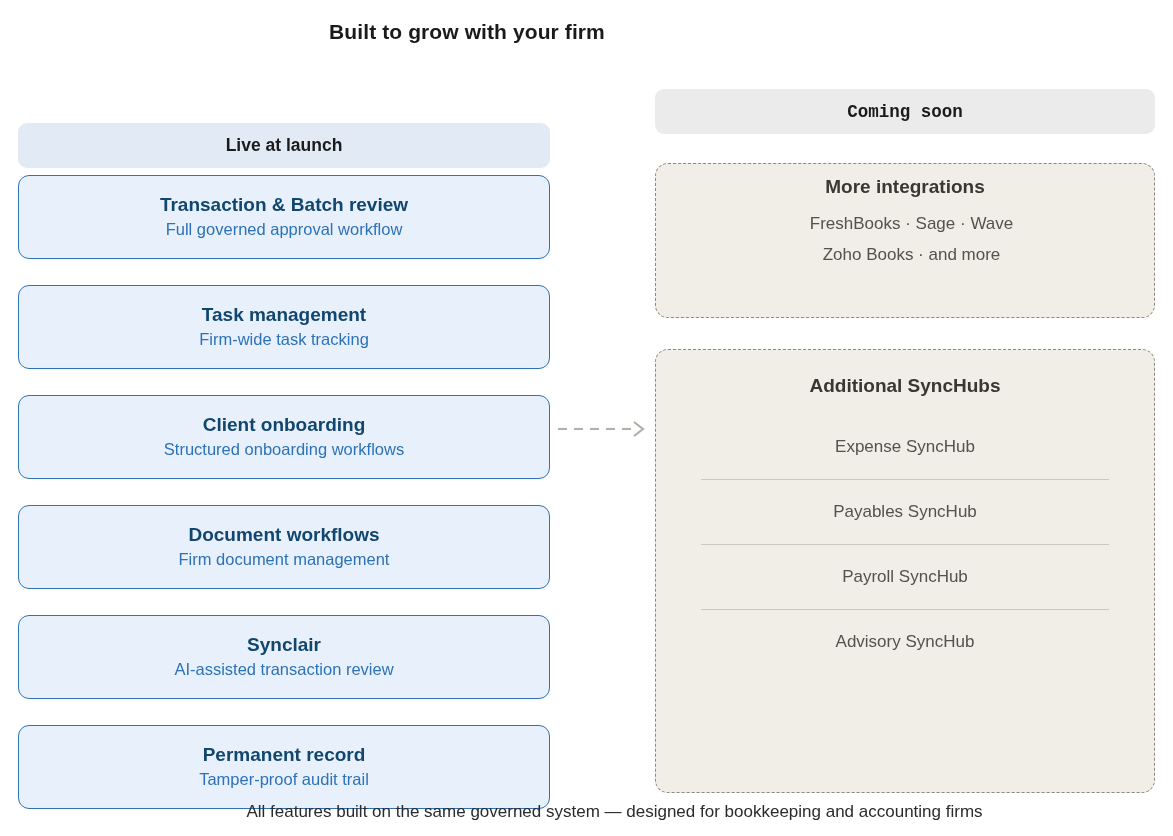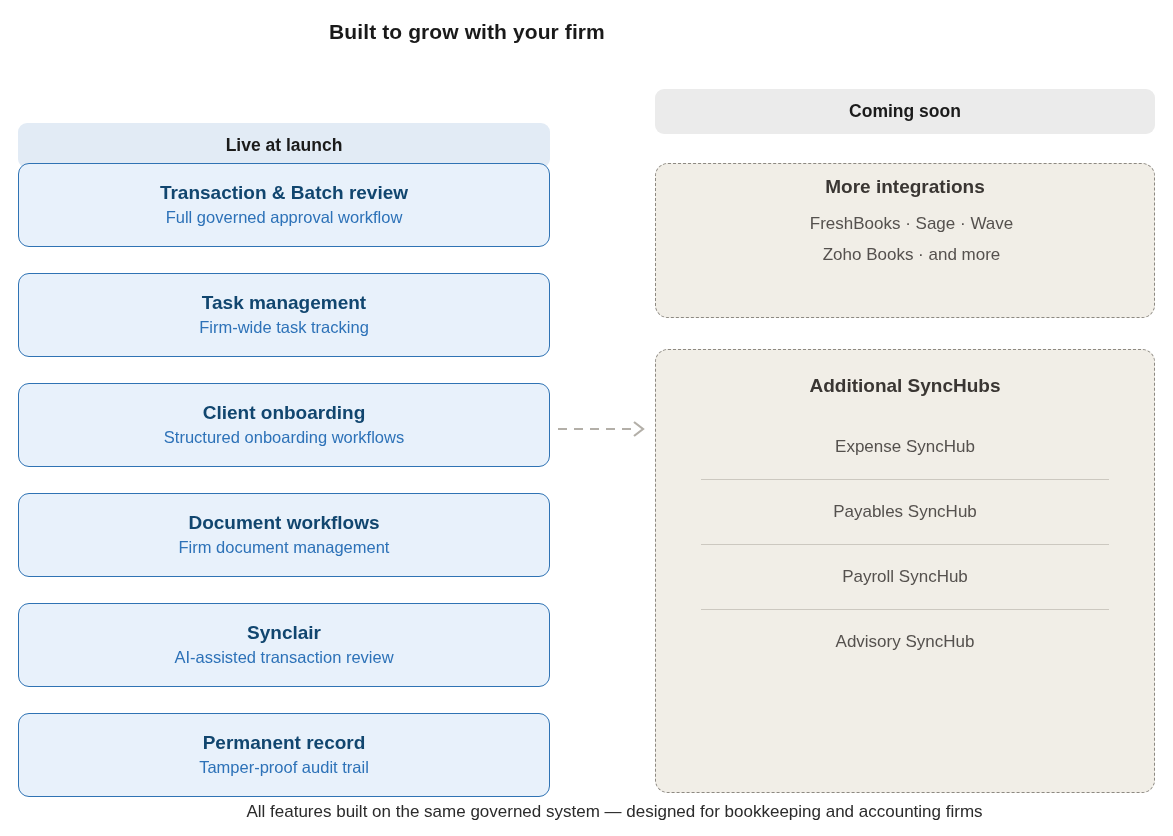--- a/index.html
+++ b/index.html
@@ -34,36 +34,37 @@
     height: 45px;
     border-radius: 9px;
     display: flex;
     align-items: center;
     justify-content: center;
     font-size: 17.5px;
     font-weight: bold;
     color: #1b1b1b;
   }
   .col-header.left  { left: 18px;  top: 89px; width: 532px; background: #e2ebf5; margin-top: 34px; }
-  .col-header.right { left: 655px; top: 89px; width: 500px; background: #ebebeb; }
+  .col-header.right { left: 655px; top: 89px; width: 500px; background: #ebebeb; font-family: Liberation Mono, monospace; }
 
   
   .feature-card {
     position: absolute;
     left: 18px;
     width: 532px;
     height: 84px;
     box-sizing: border-box;
     background: #e8f1fb;
     border: 1.4px solid #2f73b4;
     border-radius: 11px;
     display: flex;
     flex-direction: column;
     align-items: center;
     justify-content: center;
+    margin-top: 12px;
   }
   .feature-title {
     font-size: 19px;
     font-weight: bold;
     color: #11466f;
     line-height: 1.18;
   }
   .feature-sub {
     font-size: 16.5px;
     color: #2d72b8;

